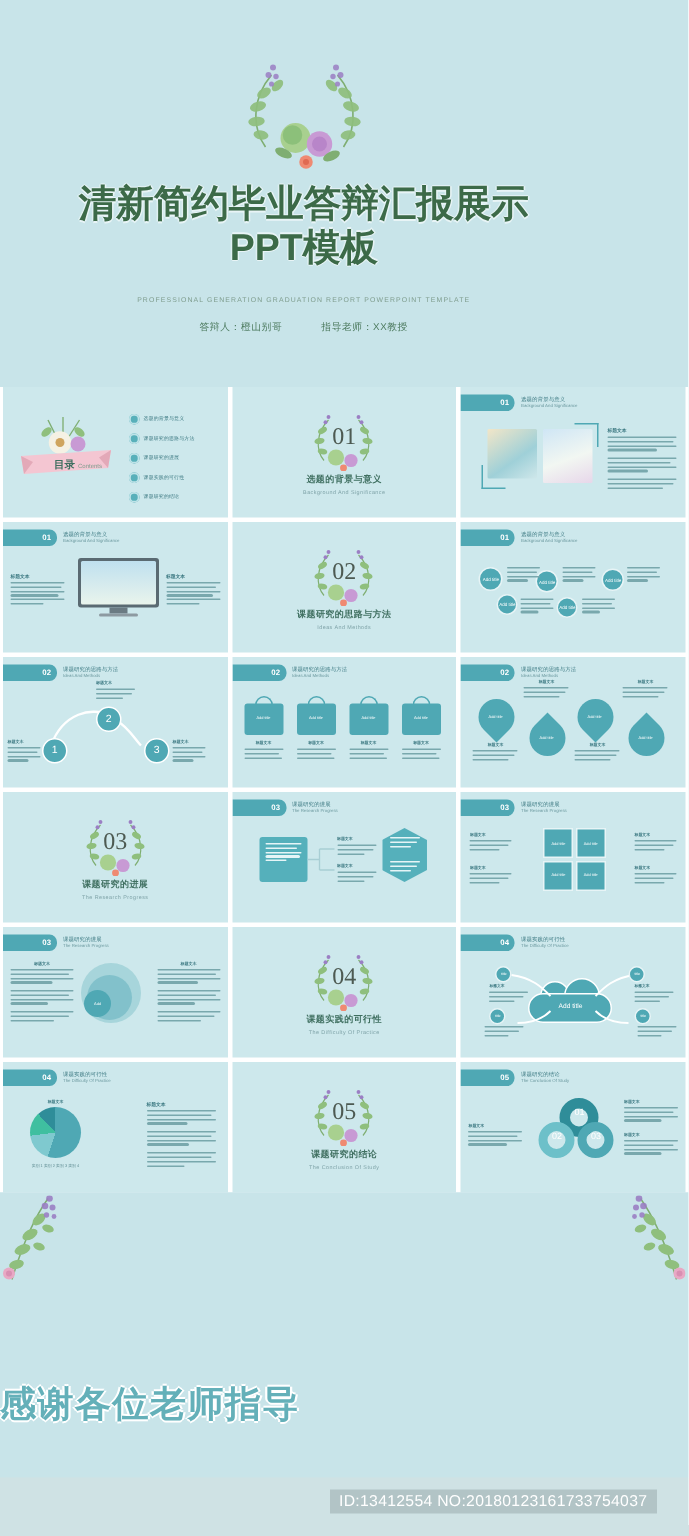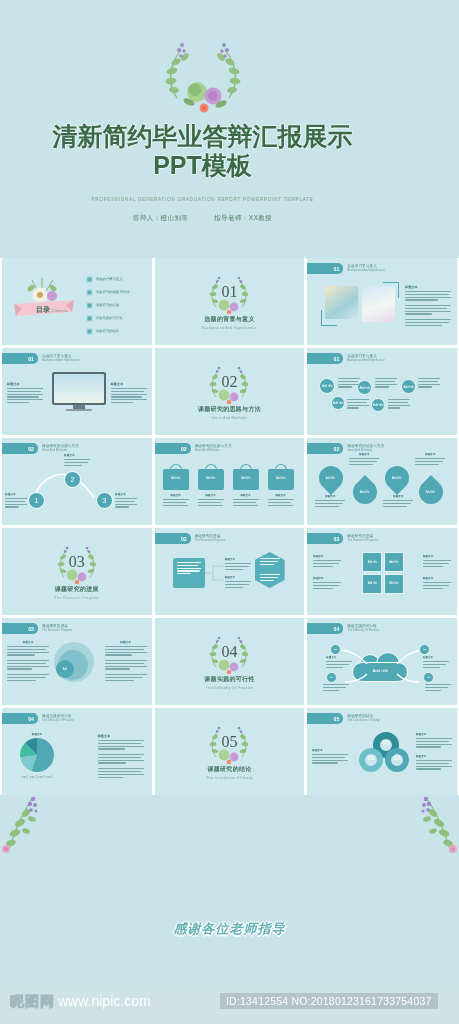--- a/index.html
+++ b/index.html
@@ -154,24 +154,23 @@
 
   
   .thanks { position: absolute; top: 795px; left: 0; width: 459px; height: 190px; background: #c8e4e9; overflow:hidden; }
   .sprig-l { position: absolute; left: 2px; top: 2px; width: 50px; height: 62px; }
   .sprig-r { position: absolute; right: 2px; top: 2px; width: 50px; height: 62px; transform: scaleX(-1); }
   .ty-en {
     position: absolute; left:0; right:0; top: 78px; text-align: center;
     font-size: 33px; color: #57a2ae; letter-spacing: 2px; font-weight: 400;
   }
   .ty-cn {
-    position: absolute; left:0; right:0; top: 125px; text-align: center;
-    font-size: 13px; font-weight: bold; color: #64b0b9; letter-spacing: 1px;
+    position: absolute; left:0; right:0; top: 125px; 
+    font-size: 24px; font-weight: bold; color: #64b0b9; letter-spacing: 1px;
     text-shadow: 0 1.5px 0 #ffffff, 1.5px 0 0 #ffffff, -1.5px 0 0 #ffffff, 0 -1.5px 0 #ffffff;
-    font-style: italic;
   }
 
   
   .footer { position: absolute; top: 985px; left: 0; width: 459px; height: 39px; background: #cfe2e4; }
   .brand { position: absolute; left: 10px; top: 8px; display: flex; align-items: baseline; gap: 3px; }
   .brand .cn {
     font-size: 14px; font-weight: bold; color: #ffffff;
     -webkit-text-stroke: 1px #9fb9bd; letter-spacing: 1px;
   }
   .brand .url { font-size: 14px; color: #ffffff; letter-spacing: 0px; }
@@ -1066,20 +1065,16 @@
         <circle cx="29" cy="13" r="1.8"></circle>
           <circle cx="34" cy="14" r="1.6"></circle>
       </g>
       <circle cx="4" cy="52" r="4" fill="#e8a8c4"></circle>
       <circle cx="4" cy="52" r="2" fill="#d88fb2"></circle>
     </svg>
     <div class="ty-cn">感谢各位老师指导</div>
   </div>
 
   <div class="footer">
-    <div class="brand">
-      <span class="cn">昵图网</span>
-      <span class="url">www.nipic.com</span>
-    </div>
     <div class="idbox">ID:13412554 NO:20180123161733754037</div>
   </div>
 
 </div>
 
 </body></html>

